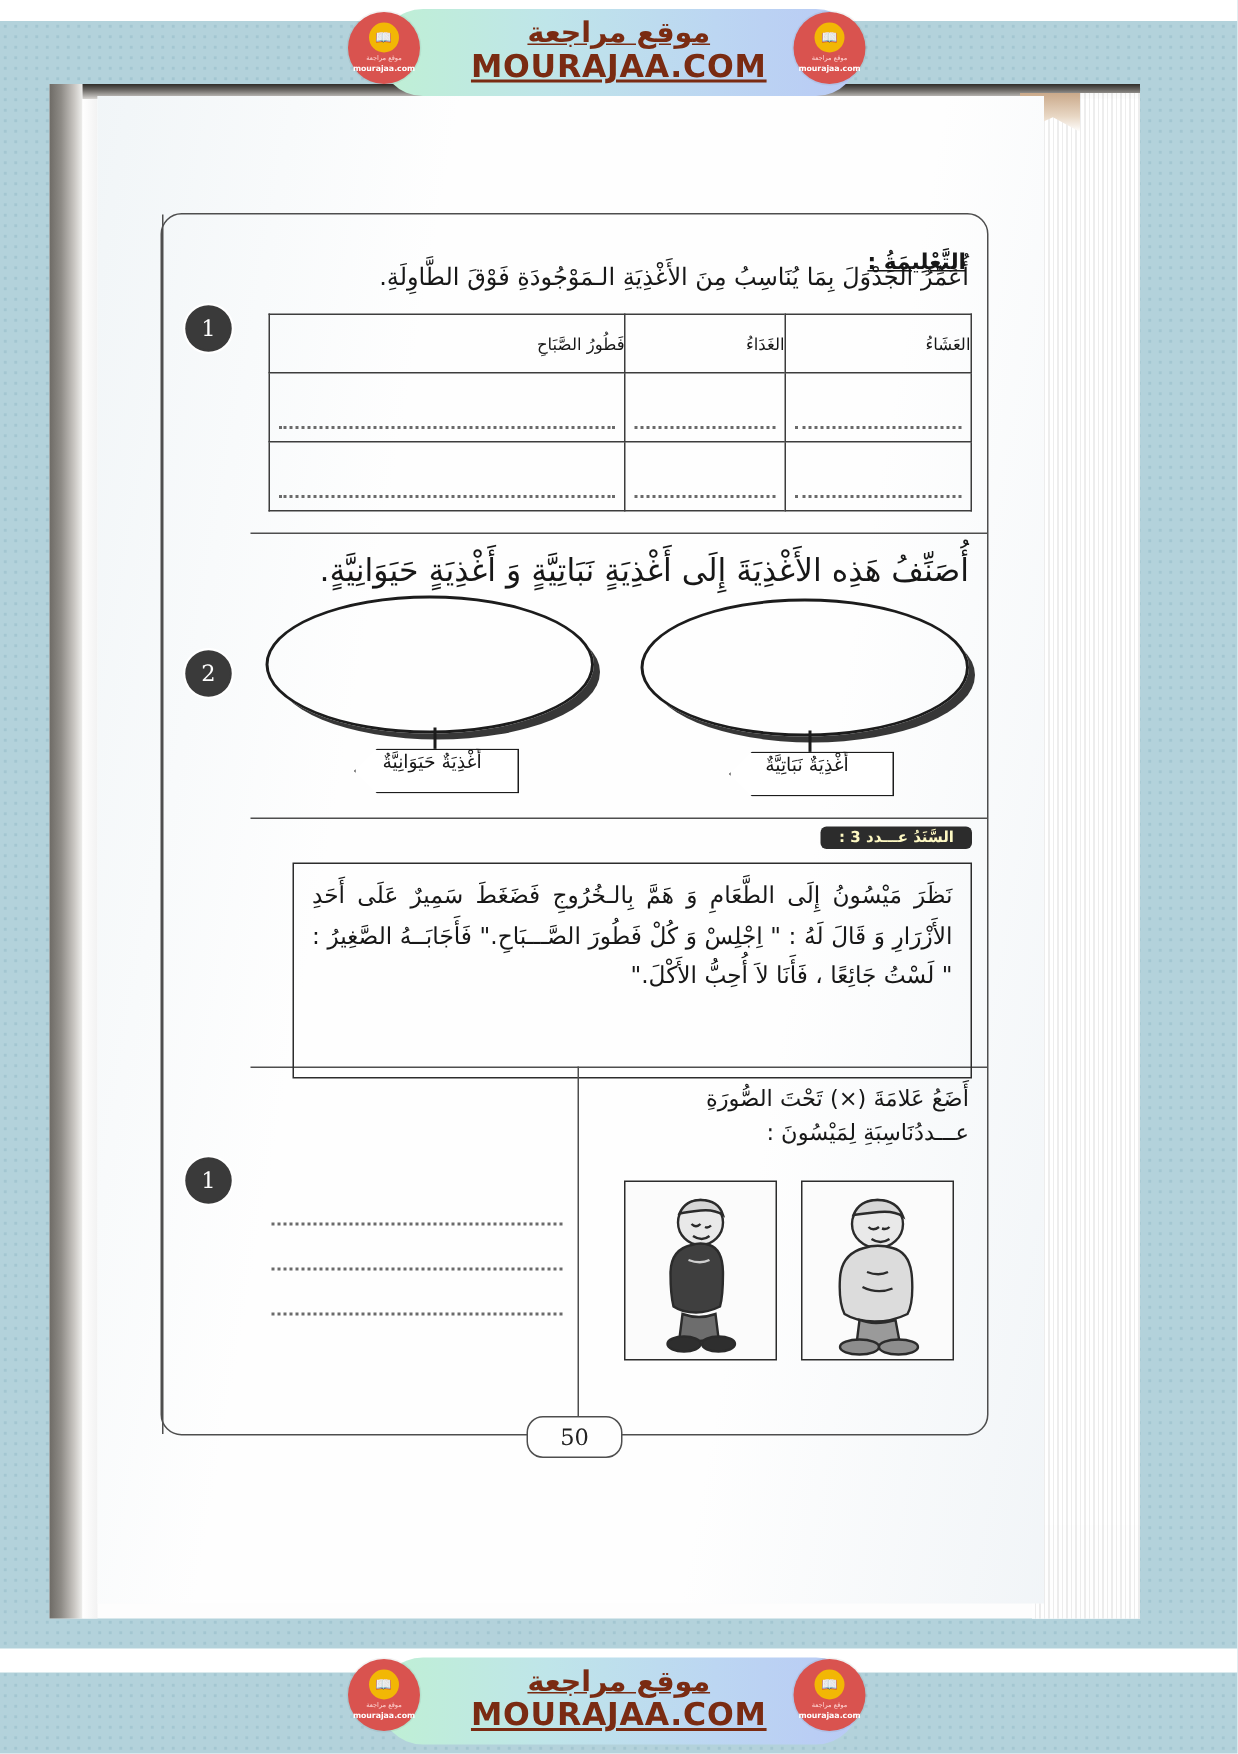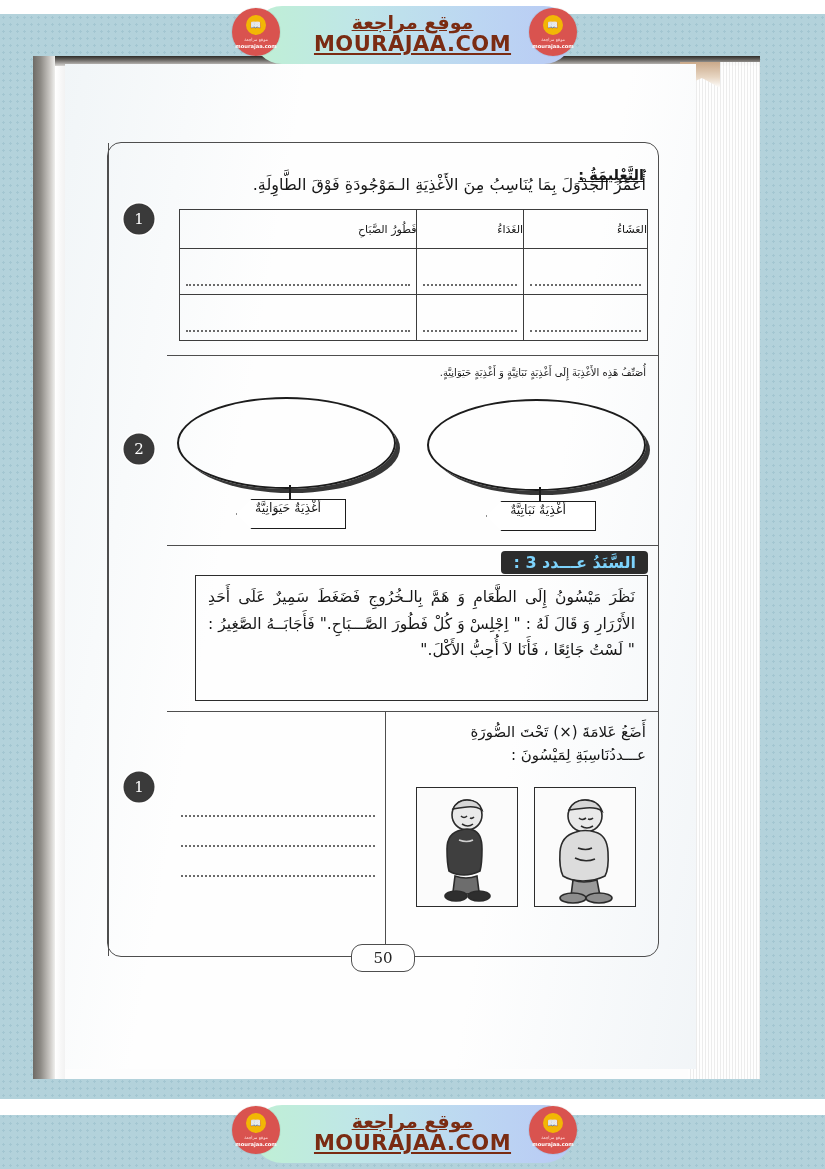--- a/index.html
+++ b/index.html
@@ -160,21 +160,21 @@
   .tbl th{height:38px;font-size:11px;font-weight:normal;}
   .tbl td{height:45px;position:relative;}
   .dotline{
     position:absolute;left:6px;right:6px;bottom:8px;height:0;
     border-bottom:2px dotted #6a6a6a;
   }
 
   
   .sec2{position:absolute;left:0;right:0;top:212px;height:190px;border-bottom:1.3px solid #4e4e4e;}
   .instr2{
-    position:absolute;right:12px;left:10px;top:10px;font-size:10px;line-height:1.5;
+    position:absolute;right:12px;left:10px;top:10px;font-size:21px;line-height:1.5;
   }
   .oval{
     position:absolute;width:215px;height:88px;border-radius:50%;
     border:2.2px solid #1c1c1c;
     box-shadow:5px 5px 0 -1px rgba(20,20,20,.85);
   }
   .oval.right-o{right:12px;top:44px;}
   .oval.left-o{right:262px;top:42px;}
   .stem{position:absolute;width:1.6px;background:#1c1c1c;}
   .arrowbox{
@@ -183,25 +183,25 @@
     clip-path:polygon(100% 0,100% 100%,14% 100%,0 50%,14% 0);
     background:#ffffff;
     display:flex;align-items:flex-start;justify-content:center;
   }
   .arrowbox span{font-size:12.5px;direction:rtl;padding-right:6px;}
 
   
   .sec3{position:absolute;left:0;right:0;top:402px;height:166px;border-bottom:1.3px solid #4e4e4e;}
   .sanad-tag{
     position:absolute;right:10px;top:6px;
-    background:#2c2c2c;color:#7dd3fc;border-radius:4px;
-    padding:2px 12px;font-size:16px;font-weight:bold;direction:rtl;
+    background:#2c2c2c;color:#fef9c3;border-radius:4px;
+    padding:2px 12px;font-size:10px;font-weight:bold;direction:rtl;
   }
   .passage{
-    position:absolute;left:28px;right:10px;top:30px;height:126px;
+    position:absolute;left:28px;right:10px;top:30px;height:144px;
     border:1.6px solid #2c2c2c;box-sizing:border-box;
     padding:8px 12px 0 12px;
     font-size:15.5px;line-height:1.72;direction:rtl;text-align:justify;
   }
 
   
   .sec4{position:absolute;left:0;right:0;top:568px;bottom:0;}
   .split-line{position:absolute;top:0;bottom:0;left:218px;width:1.3px;background:#4e4e4e;}
   .s4-right{position:absolute;right:0;top:0;bottom:0;width:calc(100% - 219px);}
   .s4-left{position:absolute;left:0;top:0;bottom:0;width:218px;}

